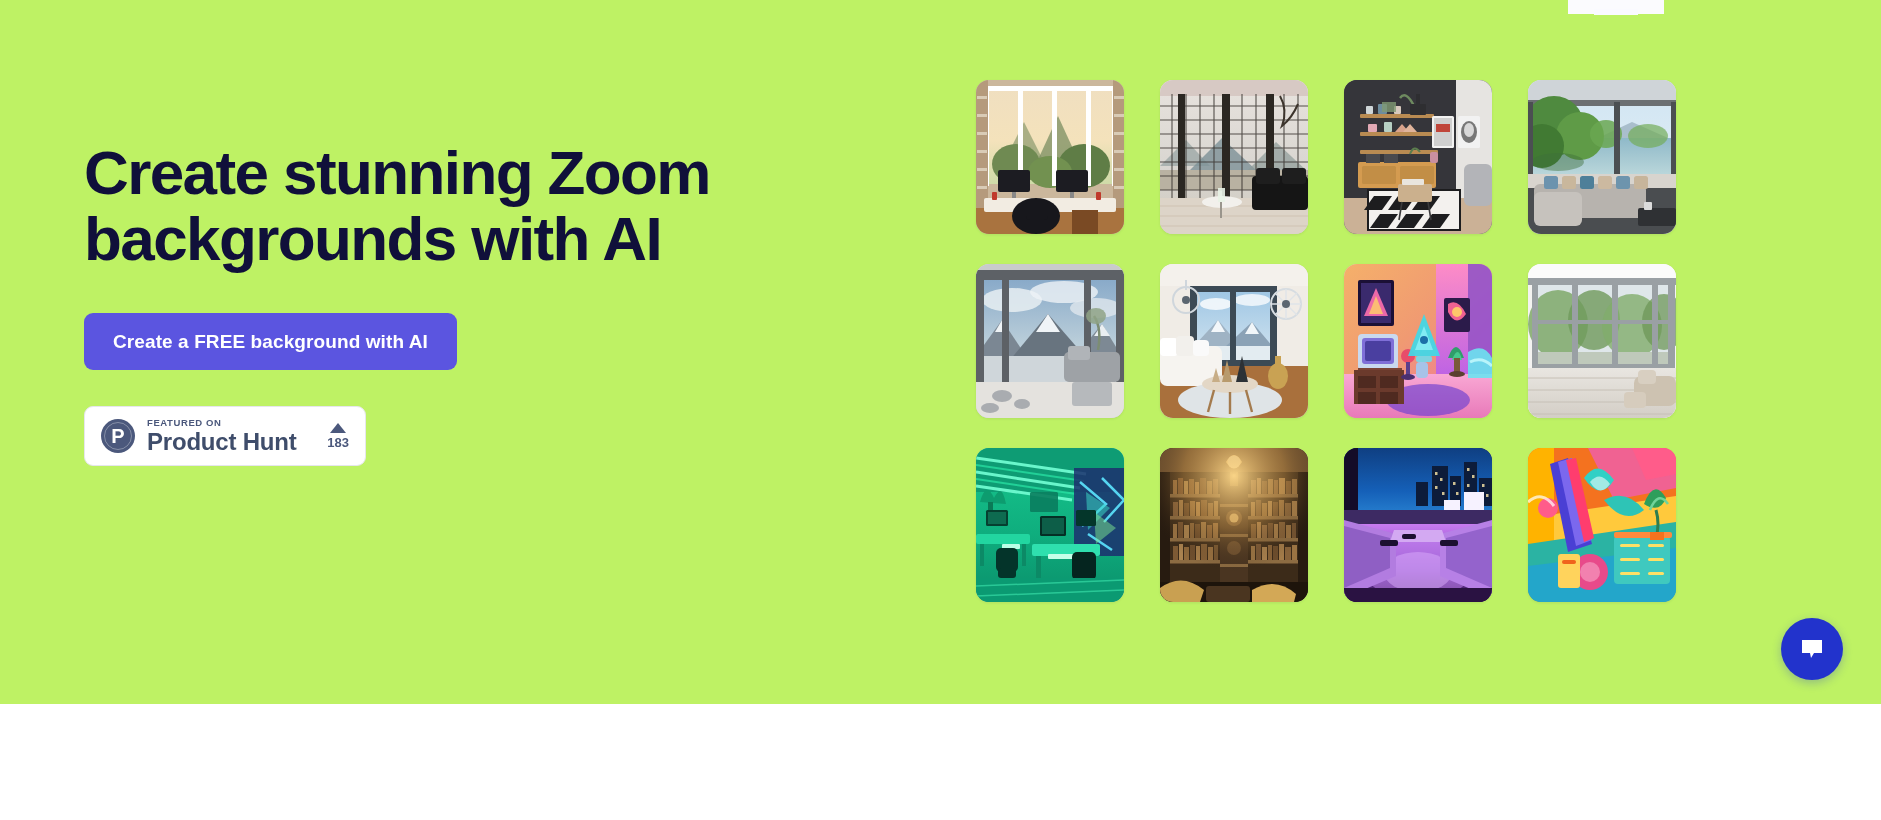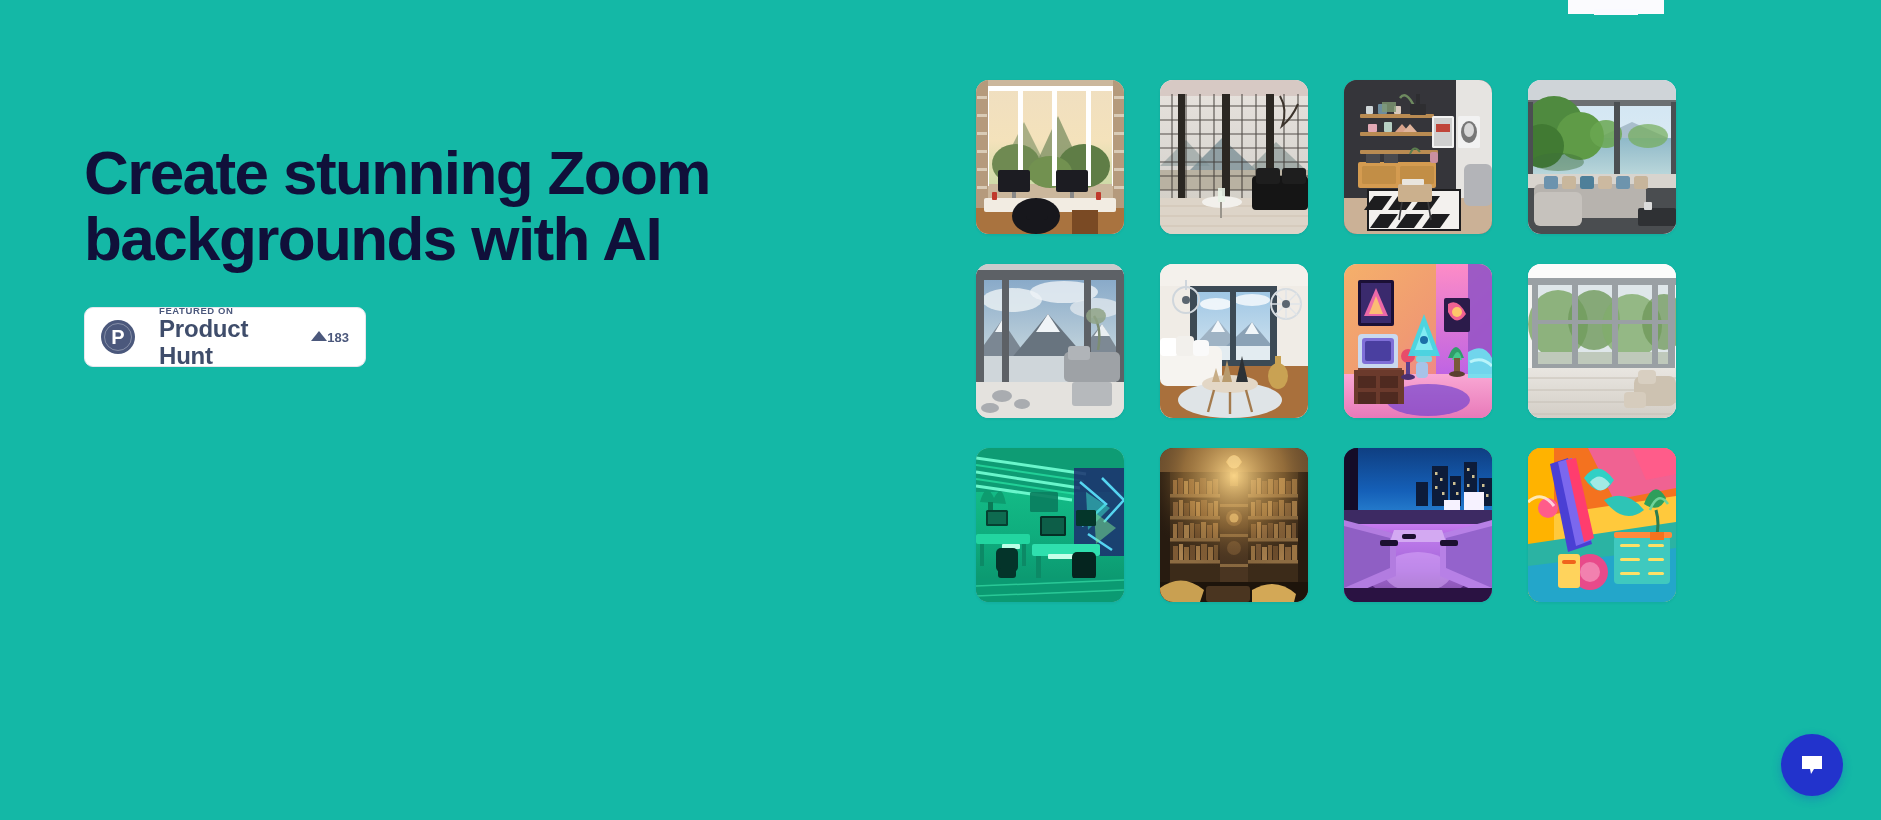--- a/index.html
+++ b/index.html
@@ -10,22 +10,22 @@
     height: 820px;
     overflow: hidden;
     background: #ffffff;
     font-family: "Liberation Sans", sans-serif;
     -webkit-font-smoothing: antialiased;
   }
 
   .page {
     position: relative;
     width: 1881px;
-    height: 820px;
-    background: #14b8a6;
+    height: 704px;
+    background: #bef264;
   }
 
   
   .hero {
     position: absolute;
     left: 84px;
     top: 140px;
     width: 820px;
   }
 
@@ -100,21 +100,21 @@
     color: #ffffff;
     font-size: 20px;
     font-weight: 700;
     line-height: 1;
     font-family: "Liberation Sans", sans-serif;
     position: relative;
     z-index: 2;
   }
 
   .ph-text {
-    margin-left: 24px;
+    margin-left: 12px;
     display: flex;
     flex-direction: column;
     justify-content: center;
     flex: 1;
   }
   .ph-featured {
     font-size: 9.5px;
     letter-spacing: 0.6px;
     color: #4b587c;
     font-weight: 600;
@@ -124,21 +124,22 @@
   .ph-name {
     font-size: 24px;
     font-weight: 700;
     color: #3f4d6b;
     line-height: 1.12;
     letter-spacing: -0.2px;
   }
 
   .ph-votes {
     display: flex;
-    flex-direction: row;
+    flex-direction: column;
+    align-items: center;
     justify-content: center;
     margin-left: 8px;
     flex-shrink: 0;
   }
   .ph-arrow {
     width: 0; height: 0;
     border-left: 8px solid transparent;
     border-right: 8px solid transparent;
     border-bottom: 10px solid #4b587c;
     margin-bottom: 3px;
@@ -216,20 +217,21 @@
 <div class="page">
 
   <div class="top-artifact"></div>
   <div class="top-artifact2"></div>
 
   <section class="hero">
 
     <h1 class="hero-title">Create stunning Zoom backgrounds with AI</h1>
 
 
+    <button class="cta-button">Create a FREE background with AI</button>
 
     <div class="ph-badge">
       <div class="ph-logo">
         <span class="ph-logo-letter">P</span>
       </div>
       <div class="ph-text">
         <span class="ph-featured">FEATURED ON</span>
         <span class="ph-name">Product Hunt</span>
       </div>
       <div class="ph-votes">

